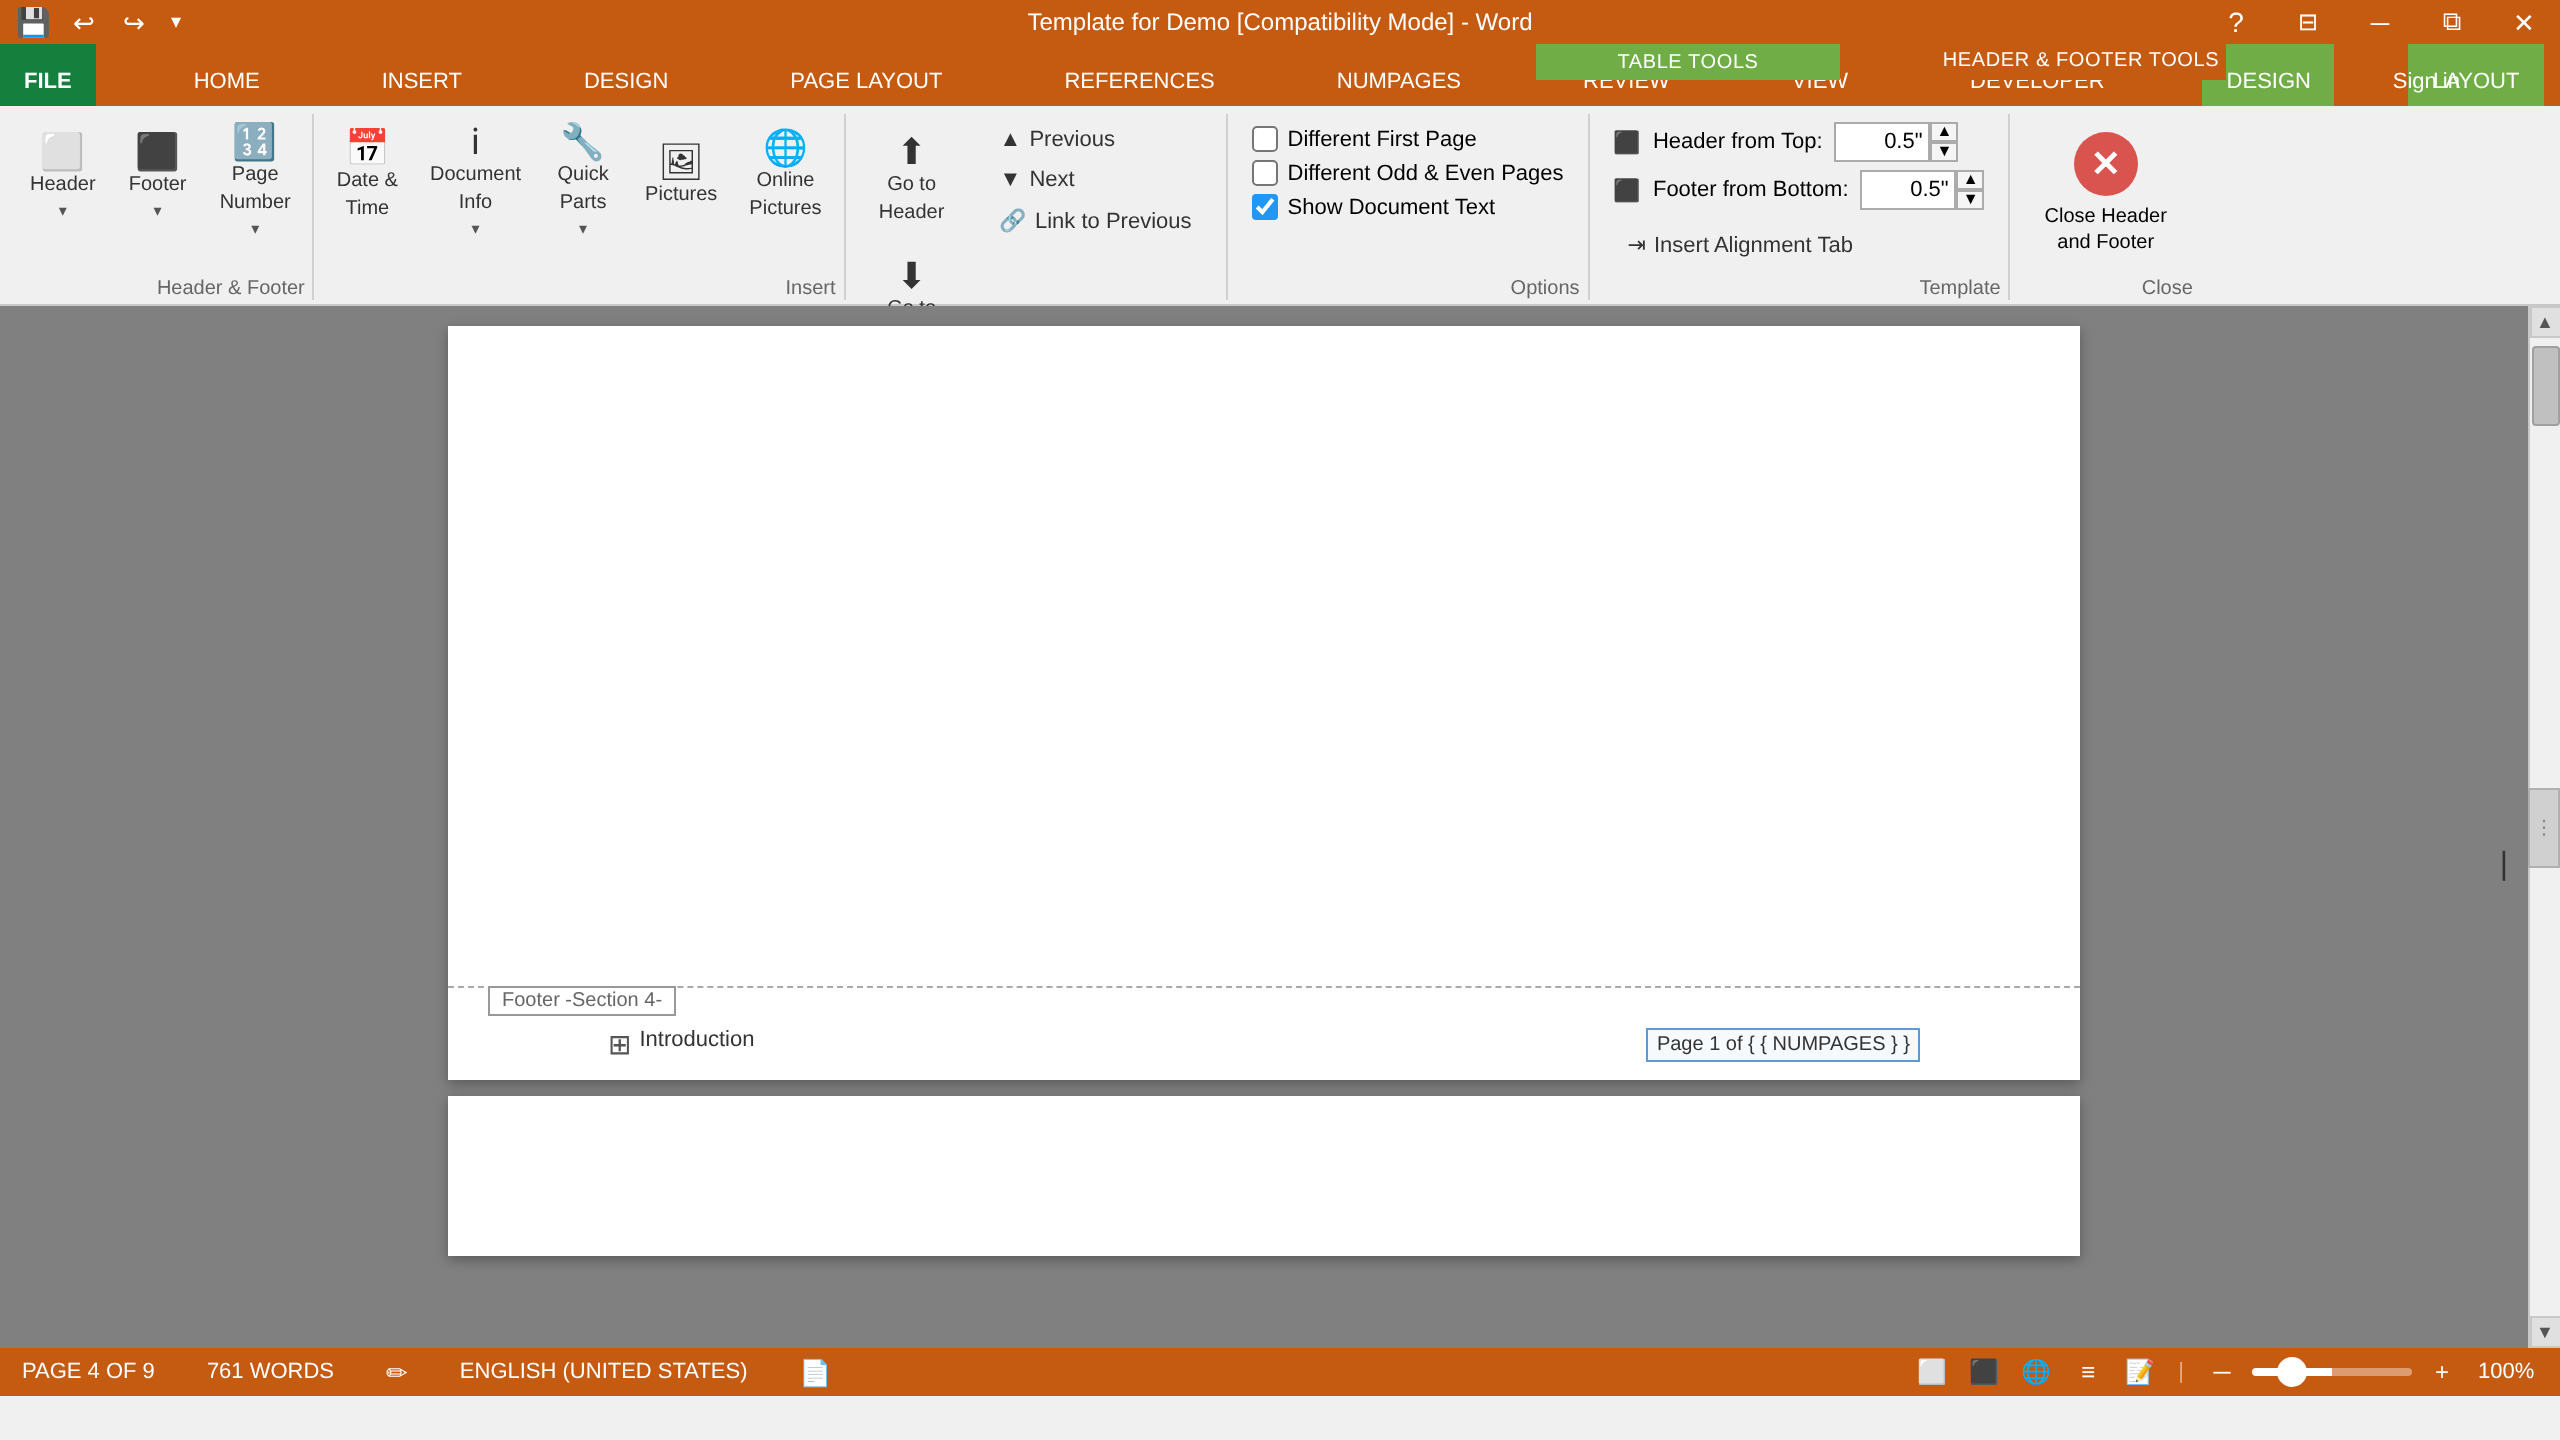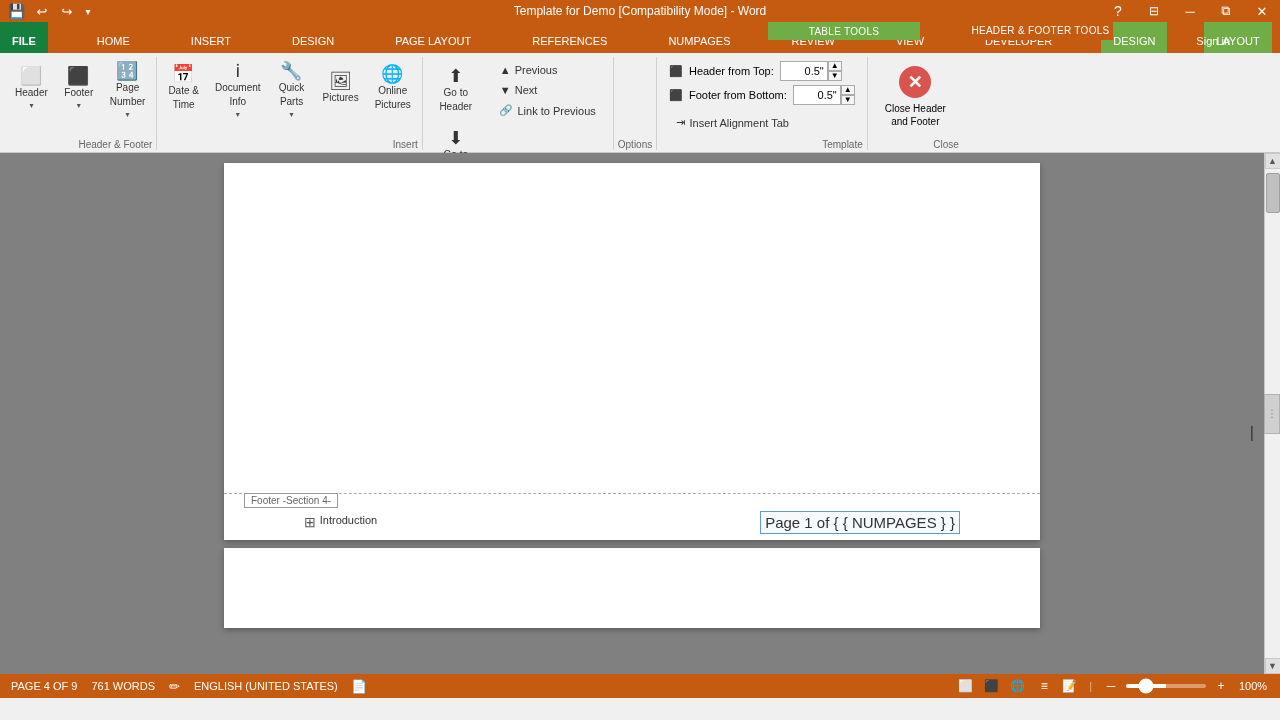--- a/index.html
+++ b/index.html
@@ -251,21 +251,21 @@
       color: #666;
     }
     .footer-content {
       display: flex;
       justify-content: space-between;
       align-items: center;
       min-height: 30px;
       padding-top: 10px;
     }
     .footer-text-right {
-      font-size: 15px;
+      font-size: 10px;
       color: #333;
       border: 1px solid #5b9bd5;
       padding: 2px 4px;
       background: rgba(91,155,213,0.05);
     }
 
     
     #right-scrollbar {
       width: 16px;
       background: #f0f0f0;
@@ -296,21 +296,21 @@
       cursor: pointer;
     }
 
     
     #status-bar {
       height: 24px;
       background: #c55a11;
       display: flex;
       align-items: center;
       padding: 0 8px;
-      gap: 8px;
+      gap: 20px;
       color: white;
       font-size: 11px;
     }
     .status-item {
       display: flex;
       align-items: center;
       gap: 4px;
       cursor: pointer;
       padding: 0 3px;
     }
@@ -513,20 +513,34 @@
         <div class="nav-btn">
           <span>🔗</span>
           <span>Link to Previous</span>
         </div>
       </div>
     </div>
     <div class="ribbon-section-label">Navigation</div>
   </div>
 
   <div class="ribbon-section">
+    <div class="options-col">
+      <label class="option-item">
+        <input type="checkbox" style="">
+        <span>Different First Page</span>
+      </label>
+      <label class="option-item">
+        <input type="checkbox" style="">
+        <span>Different Odd &amp; Even Pages</span>
+      </label>
+      <label class="option-item">
+        <input type="checkbox" checked="" style="">
+        <span>Show Document Text</span>
+      </label>
+    </div>
     <div class="ribbon-section-label" style="padding-top:0;">Options</div>
   </div>
 
   <div class="ribbon-section">
     <div class="position-col">
       <div class="position-row">
         <span>⬛</span>
         <span>Header from Top:</span>
         <div style="display:flex; align-items:stretch;">
           <input type="text" class="position-input" value="0.5&quot;" style="">

